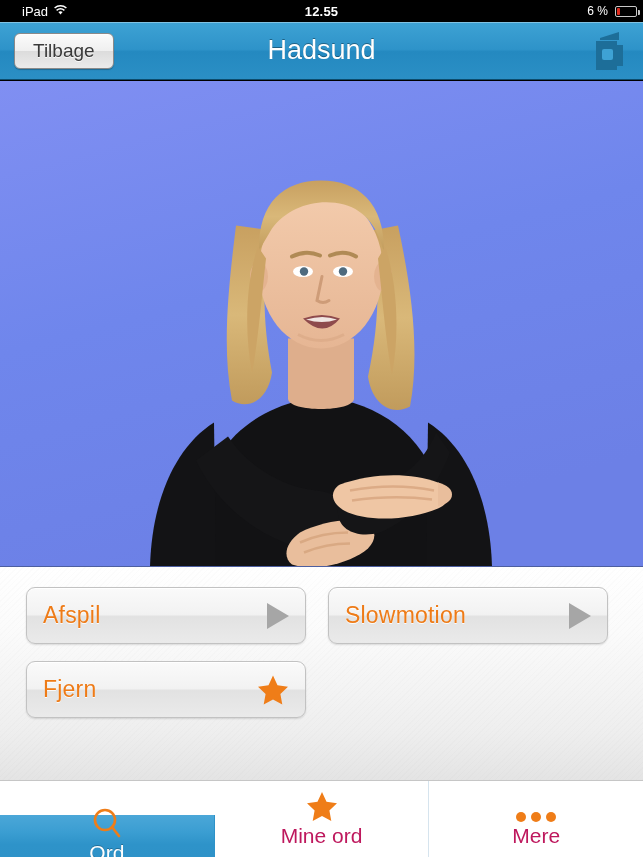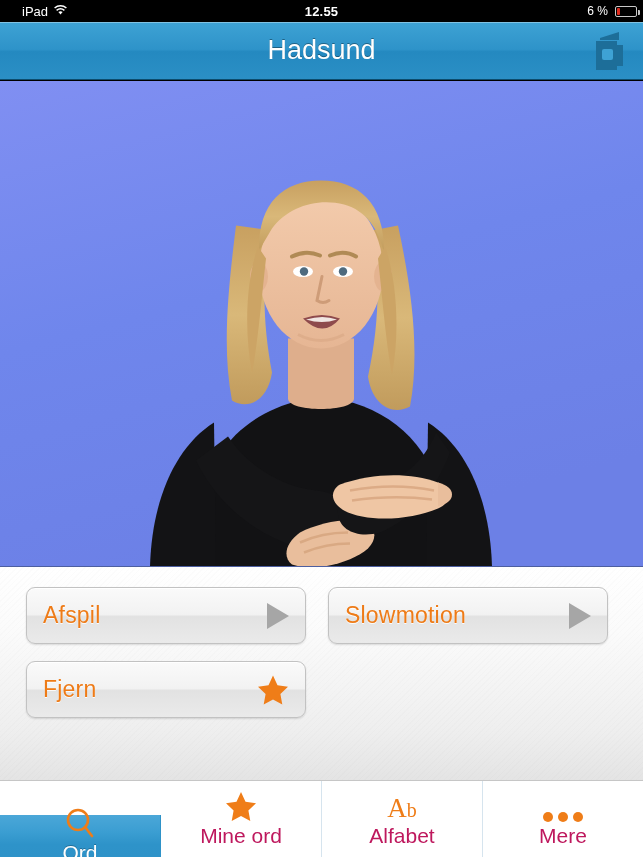--- a/index.html
+++ b/index.html
@@ -150,20 +150,23 @@
     <div class="sb-center">12.55</div>
     <div class="sb-right">
       <span class="battery-pct">6 %</span>
       <span class="battery">
         <span class="battery-fill"></span>
       </span>
     </div>
   </div>
 
   <div class="navbar">
+    <div class="back-btn">
+      <span>Tilbage</span>
+    </div>
     <div class="nav-title">Hadsund</div>
     <div class="nav-right-icon">
       <svg width="42" height="44" viewBox="0 0 42 44">
         <path d="M13 9 L32 3 L32 11 L13 11 Z" fill="#1d6e99"></path>
         <rect x="9" y="12" width="21" height="29" fill="#1d6e99"></rect>
         <rect x="30" y="16" width="6" height="21" fill="#1d6e99"></rect>
         <rect x="15" y="20" width="11" height="11" rx="2" fill="#3ea2d4"></rect>
       </svg>
     </div>
   </div>
@@ -287,26 +290,20 @@
 
     <div class="tab">
       <span class="tab-icon">
         <svg width="32" height="31" viewBox="0 0 32 31">
           <path d="M16 1 L20.5 10.8 L31 12.2 L23.4 19.6 L25.3 30 L16 25.1 L6.7 30 L8.6 19.6 L1 12.2 L11.5 10.8 Z" fill="#ef7d18"></path>
         </svg>
       </span>
       <span class="tab-label">Mine ord</span>
     </div>
 
-    <div class="tab">
-      <span class="tab-icon">
-        <span class="ab-icon">A<small>b</small></span>
-      </span>
-      <span class="tab-label">Alfabet</span>
-    </div>
 
     <div class="tab">
       <span class="tab-icon">
         <span class="dots">
             <i></i>
             <i></i>
             <i></i>
           </span>
       </span>
       <span class="tab-label">Mere</span>

